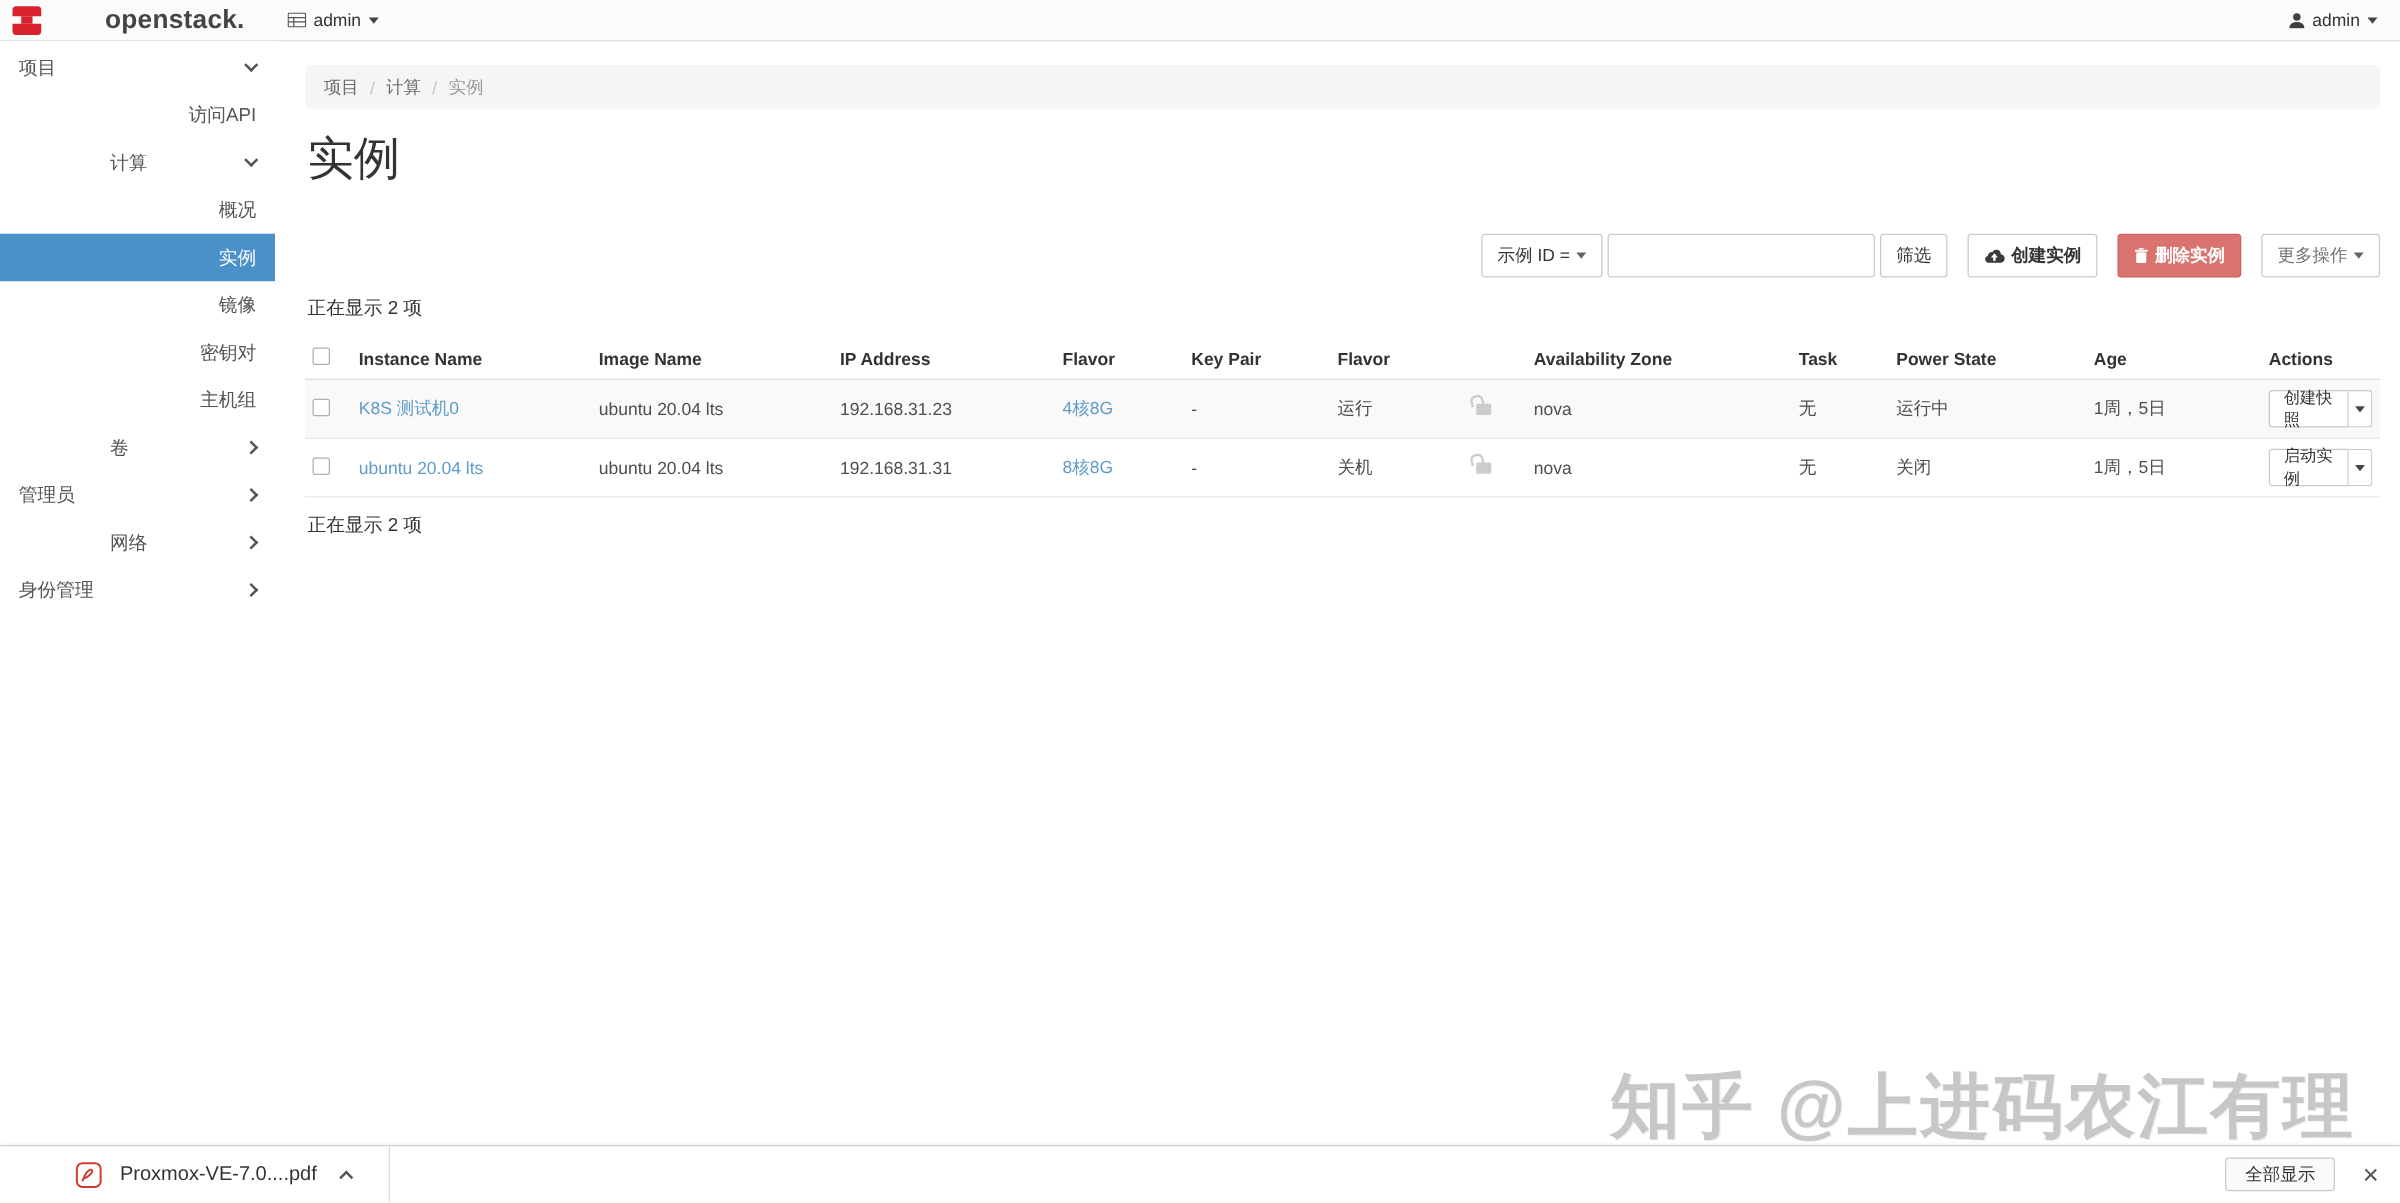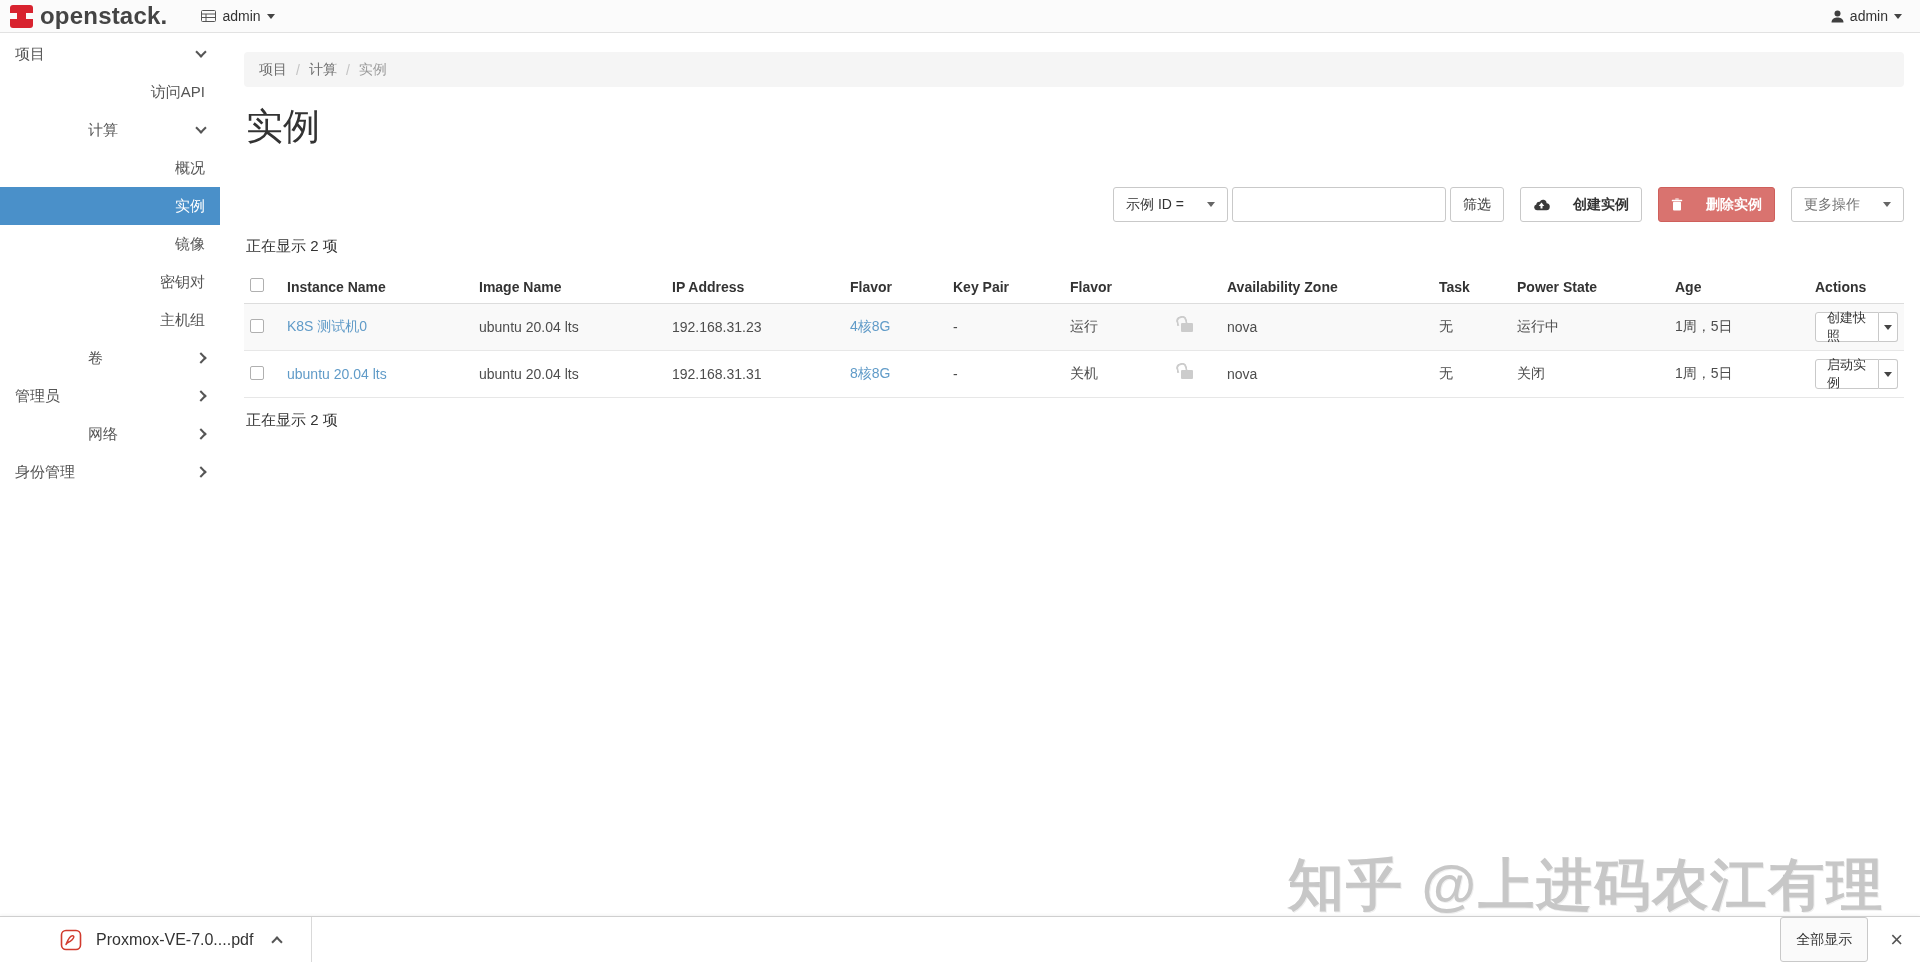--- a/index.html
+++ b/index.html
@@ -12,21 +12,21 @@
 
   
   .topbar {
     height:33px; background:#fbfbfb; border-bottom:1px solid #e2e2e2;
     display:flex; align-items:center; padding:0 18px 0 10px;
   }
   .brand { display:flex; align-items:center; gap:7px; margin-right:34px; }
   .logo-mark { width:23px; height:23px; background:#d8232f; border-radius:3px; position:relative; }
   .logo-mark::before { content:""; position:absolute; left:-1px; right:-1px; top:8px; height:6px; background:#fbfbfb; }
   .logo-mark::after  { content:""; position:absolute; left:7px; top:8px; width:9px; height:6px; background:#d8232f; }
-  .brand-text { font-size:24px; font-weight:bold; color:#444; letter-spacing:.2px; }
+  .brand-text { font-size:21px; font-weight:bold; color:#444; letter-spacing:.2px;margin-left:44px; }
   .menu-item { display:flex; align-items:center; gap:6px; font-size:14px; color:#333; cursor:pointer; }
   .user-menu { margin-left:auto; }
   .caret { width:0; height:0; border-left:4px solid transparent; border-right:4px solid transparent; border-top:5px solid #444; display:inline-block; }
 
   
   .layout { display:flex; height:929px; }
   .sidebar { width:220px; background:#fff; padding-top:2px; flex:none; }
   .nav-item { height:38px; display:flex; align-items:center; font-size:15px; color:#555; padding:0 15px; cursor:pointer; }
   .nav-item.lvl1 { justify-content:space-between; }
   .nav-item.lvl2 { padding-left:88px; justify-content:space-between; }
@@ -45,21 +45,21 @@
   }
   .breadcrumb .bc-link { color:#6d6d6d; cursor:pointer; }
   .breadcrumb .bc-sep { color:#c4c4c4; padding:0 9px; }
   .breadcrumb .bc-current { color:#9a9a9a; }
   .page-title { font-size:37px; font-weight:400; color:#333; margin:18px 0 0 2px; line-height:44px; }
 
   
   .toolbar { display:flex; justify-content:flex-end; align-items:center; margin-top:38px; height:35px; }
   .btn {
     height:35px; background:#fff; border:1px solid #c9c9c9; border-radius:3px;
-    font-size:14px; color:#333; display:inline-flex; align-items:center; gap:23px;
+    font-size:14px; color:#333; display:inline-flex; align-items:center; gap:5px;
     padding:0 12px; cursor:pointer; font-family:inherit;
   }
   .btn .caret { border-top-color:#666; }
   .search-input { height:35px; width:214px; border:1px solid #c9c9c9; border-radius:3px; margin-left:4px; padding:0 8px; font-size:14px; }
   .btn-filter { margin-left:4px; }
   .btn-create { margin-left:16px; font-weight:bold; }
   .btn-delete { margin-left:16px; background:#d9736f; border-color:#cf5f5b; color:#fff; font-weight:bold; cursor:default; }
   .btn-more { margin-left:16px; color:#737373; }
 
   
@@ -92,21 +92,21 @@
   .download-bar {
     position:absolute; left:0; bottom:0; width:1920px; height:46px; background:#fff;
     border-top:1px solid #cfcfcf; box-shadow:0 -1px 3px rgba(0,0,0,.05);
     display:flex; align-items:center; z-index:10;
   }
   .dl-item { display:flex; align-items:center; gap:14px; padding-left:60px; }
   .dl-name { font-size:16px; color:#333; }
   .dl-chev { margin-left:6px; cursor:pointer; }
   .dl-divider { width:1px; height:45px; background:#d9d9d9; margin-left:30px; }
   .dl-right { margin-left:auto; display:flex; align-items:center; gap:22px; padding-right:17px; }
-  .btn-showall { height:45px; padding:0 15px; background:#fafafa; border:1px solid #c9c9c9; border-radius:3px; font-size:14px; color:#333; cursor:pointer; }
+  .btn-showall { height:27px; padding:0 15px; background:#fafafa; border:1px solid #c9c9c9; border-radius:3px; font-size:14px; color:#333; cursor:pointer; }
   .dl-close { font-size:22px; color:#555; line-height:1; cursor:pointer; }
 </style>
 </head>
 <body>
 
 <header class="topbar">
   <div class="brand">
     <span class="logo-mark"></span>
     <span class="brand-text">openstack.</span>
   </div>

